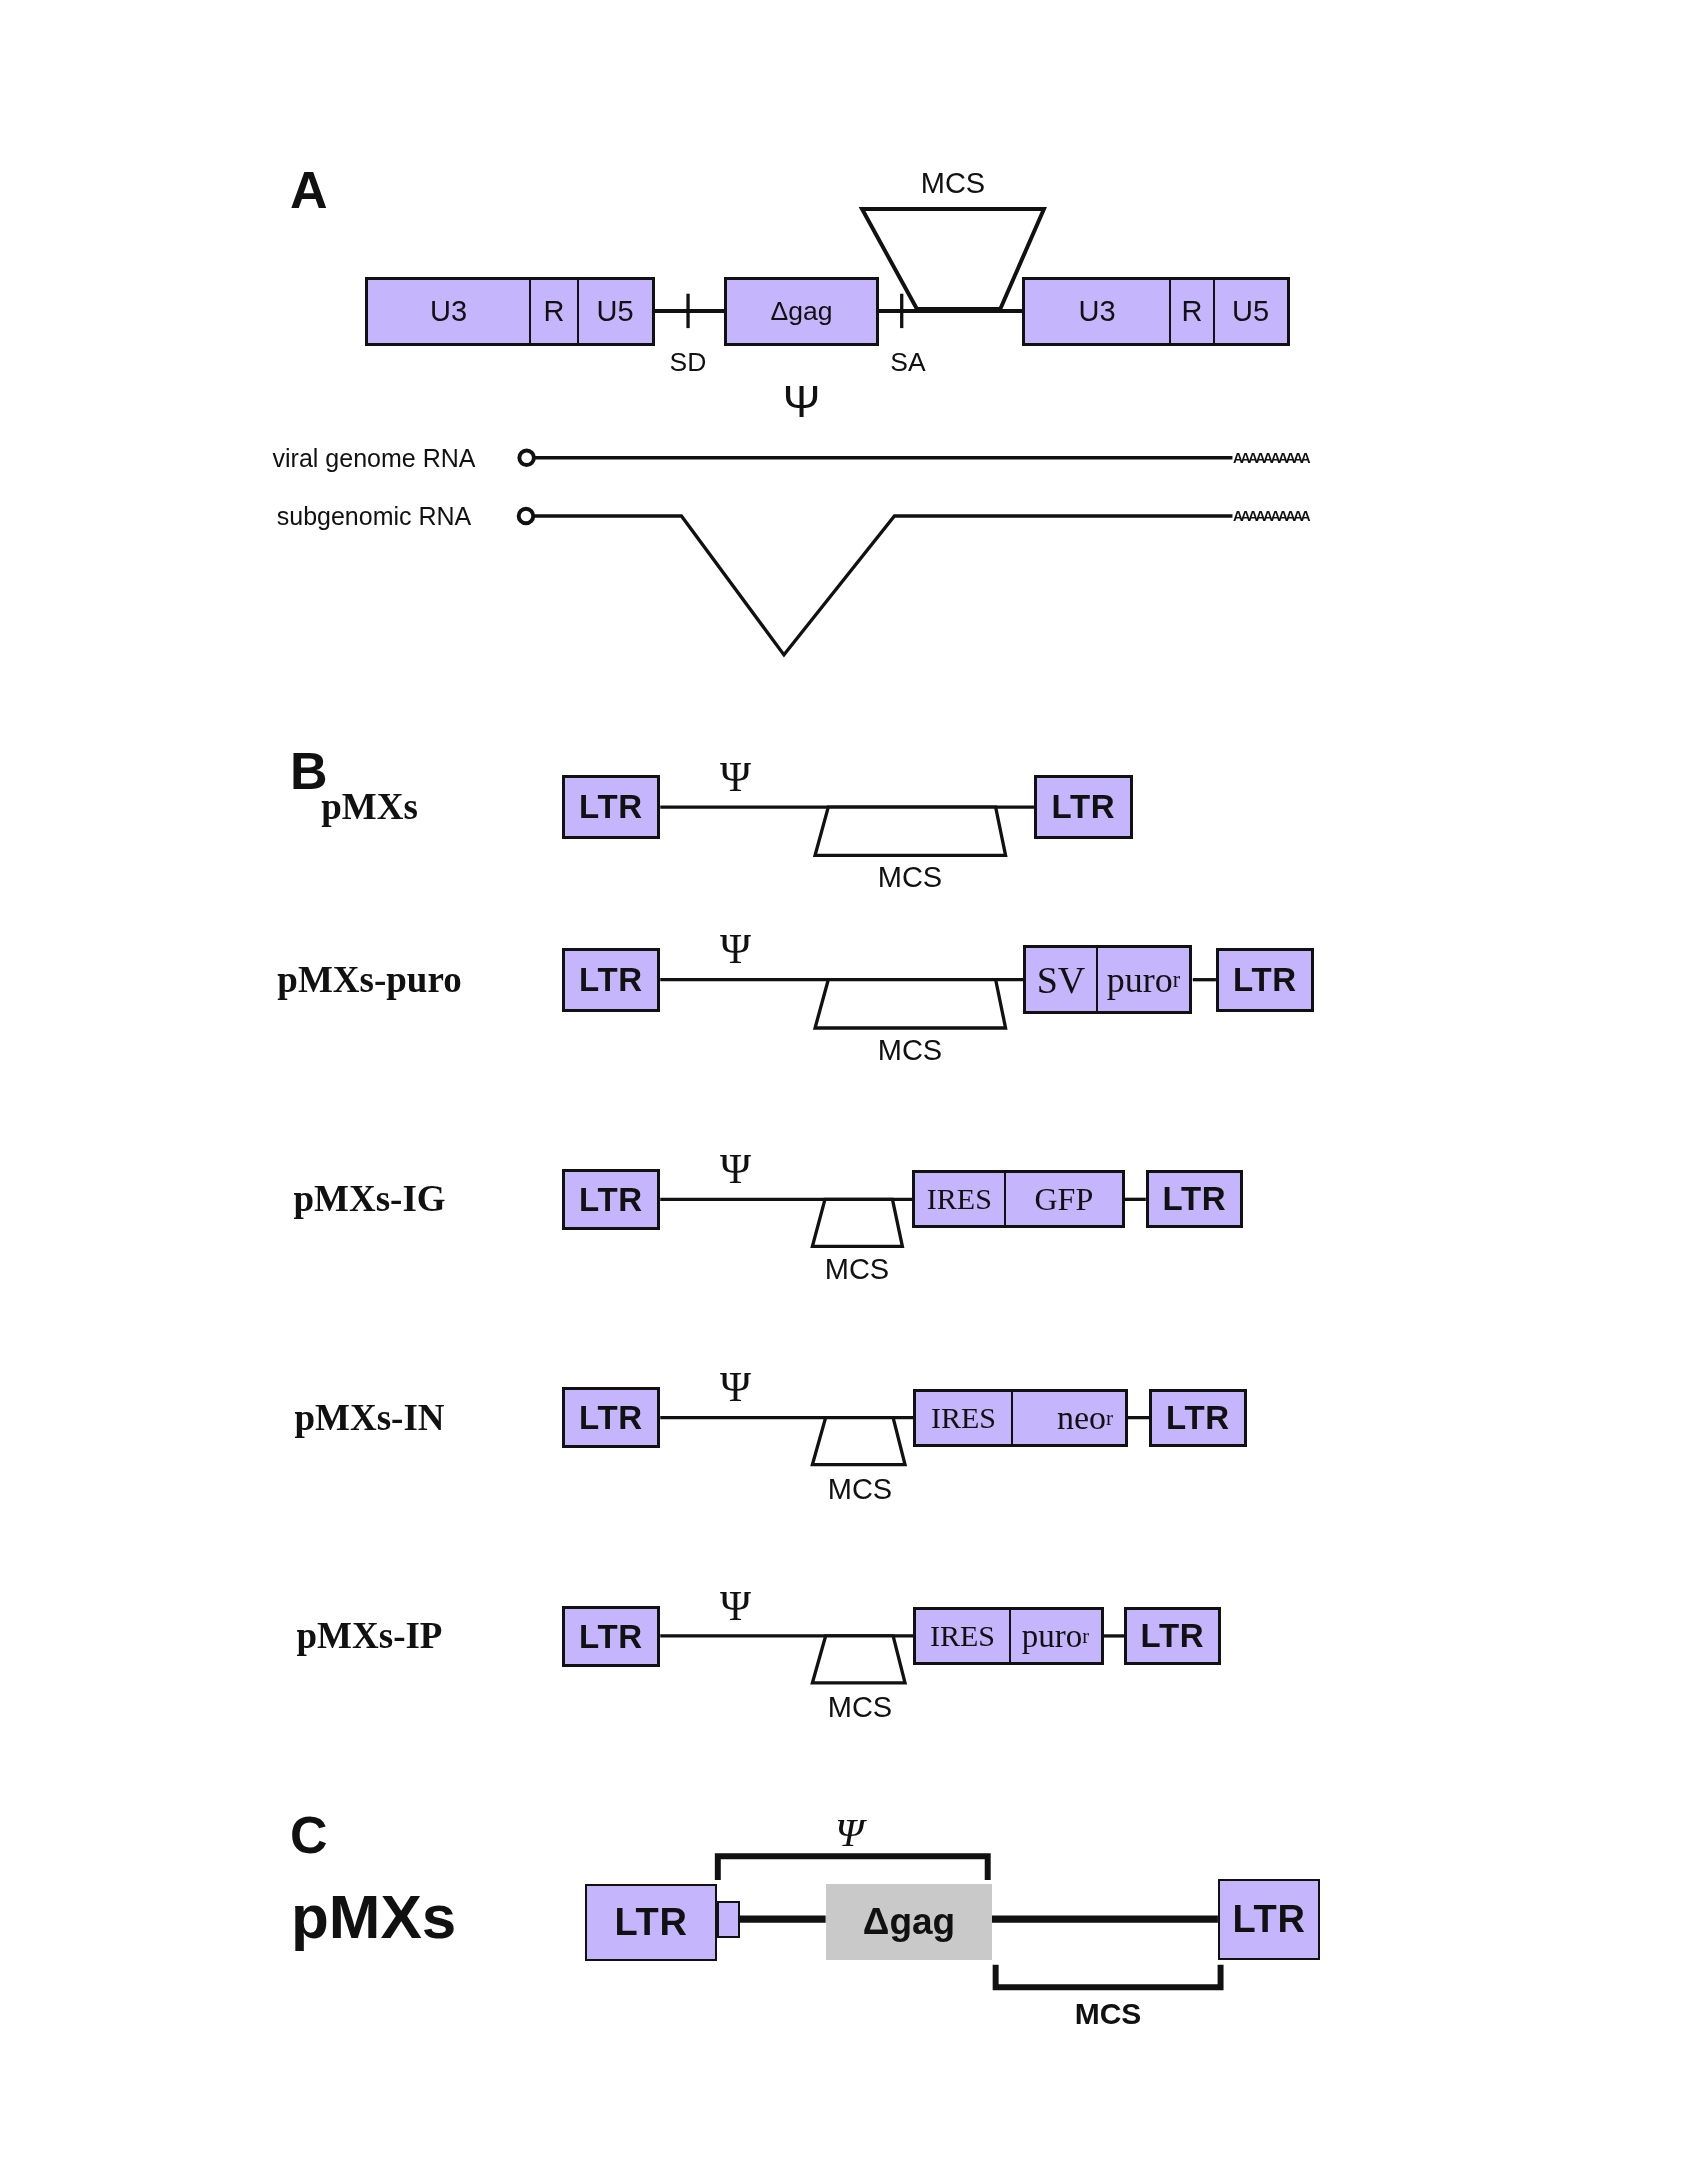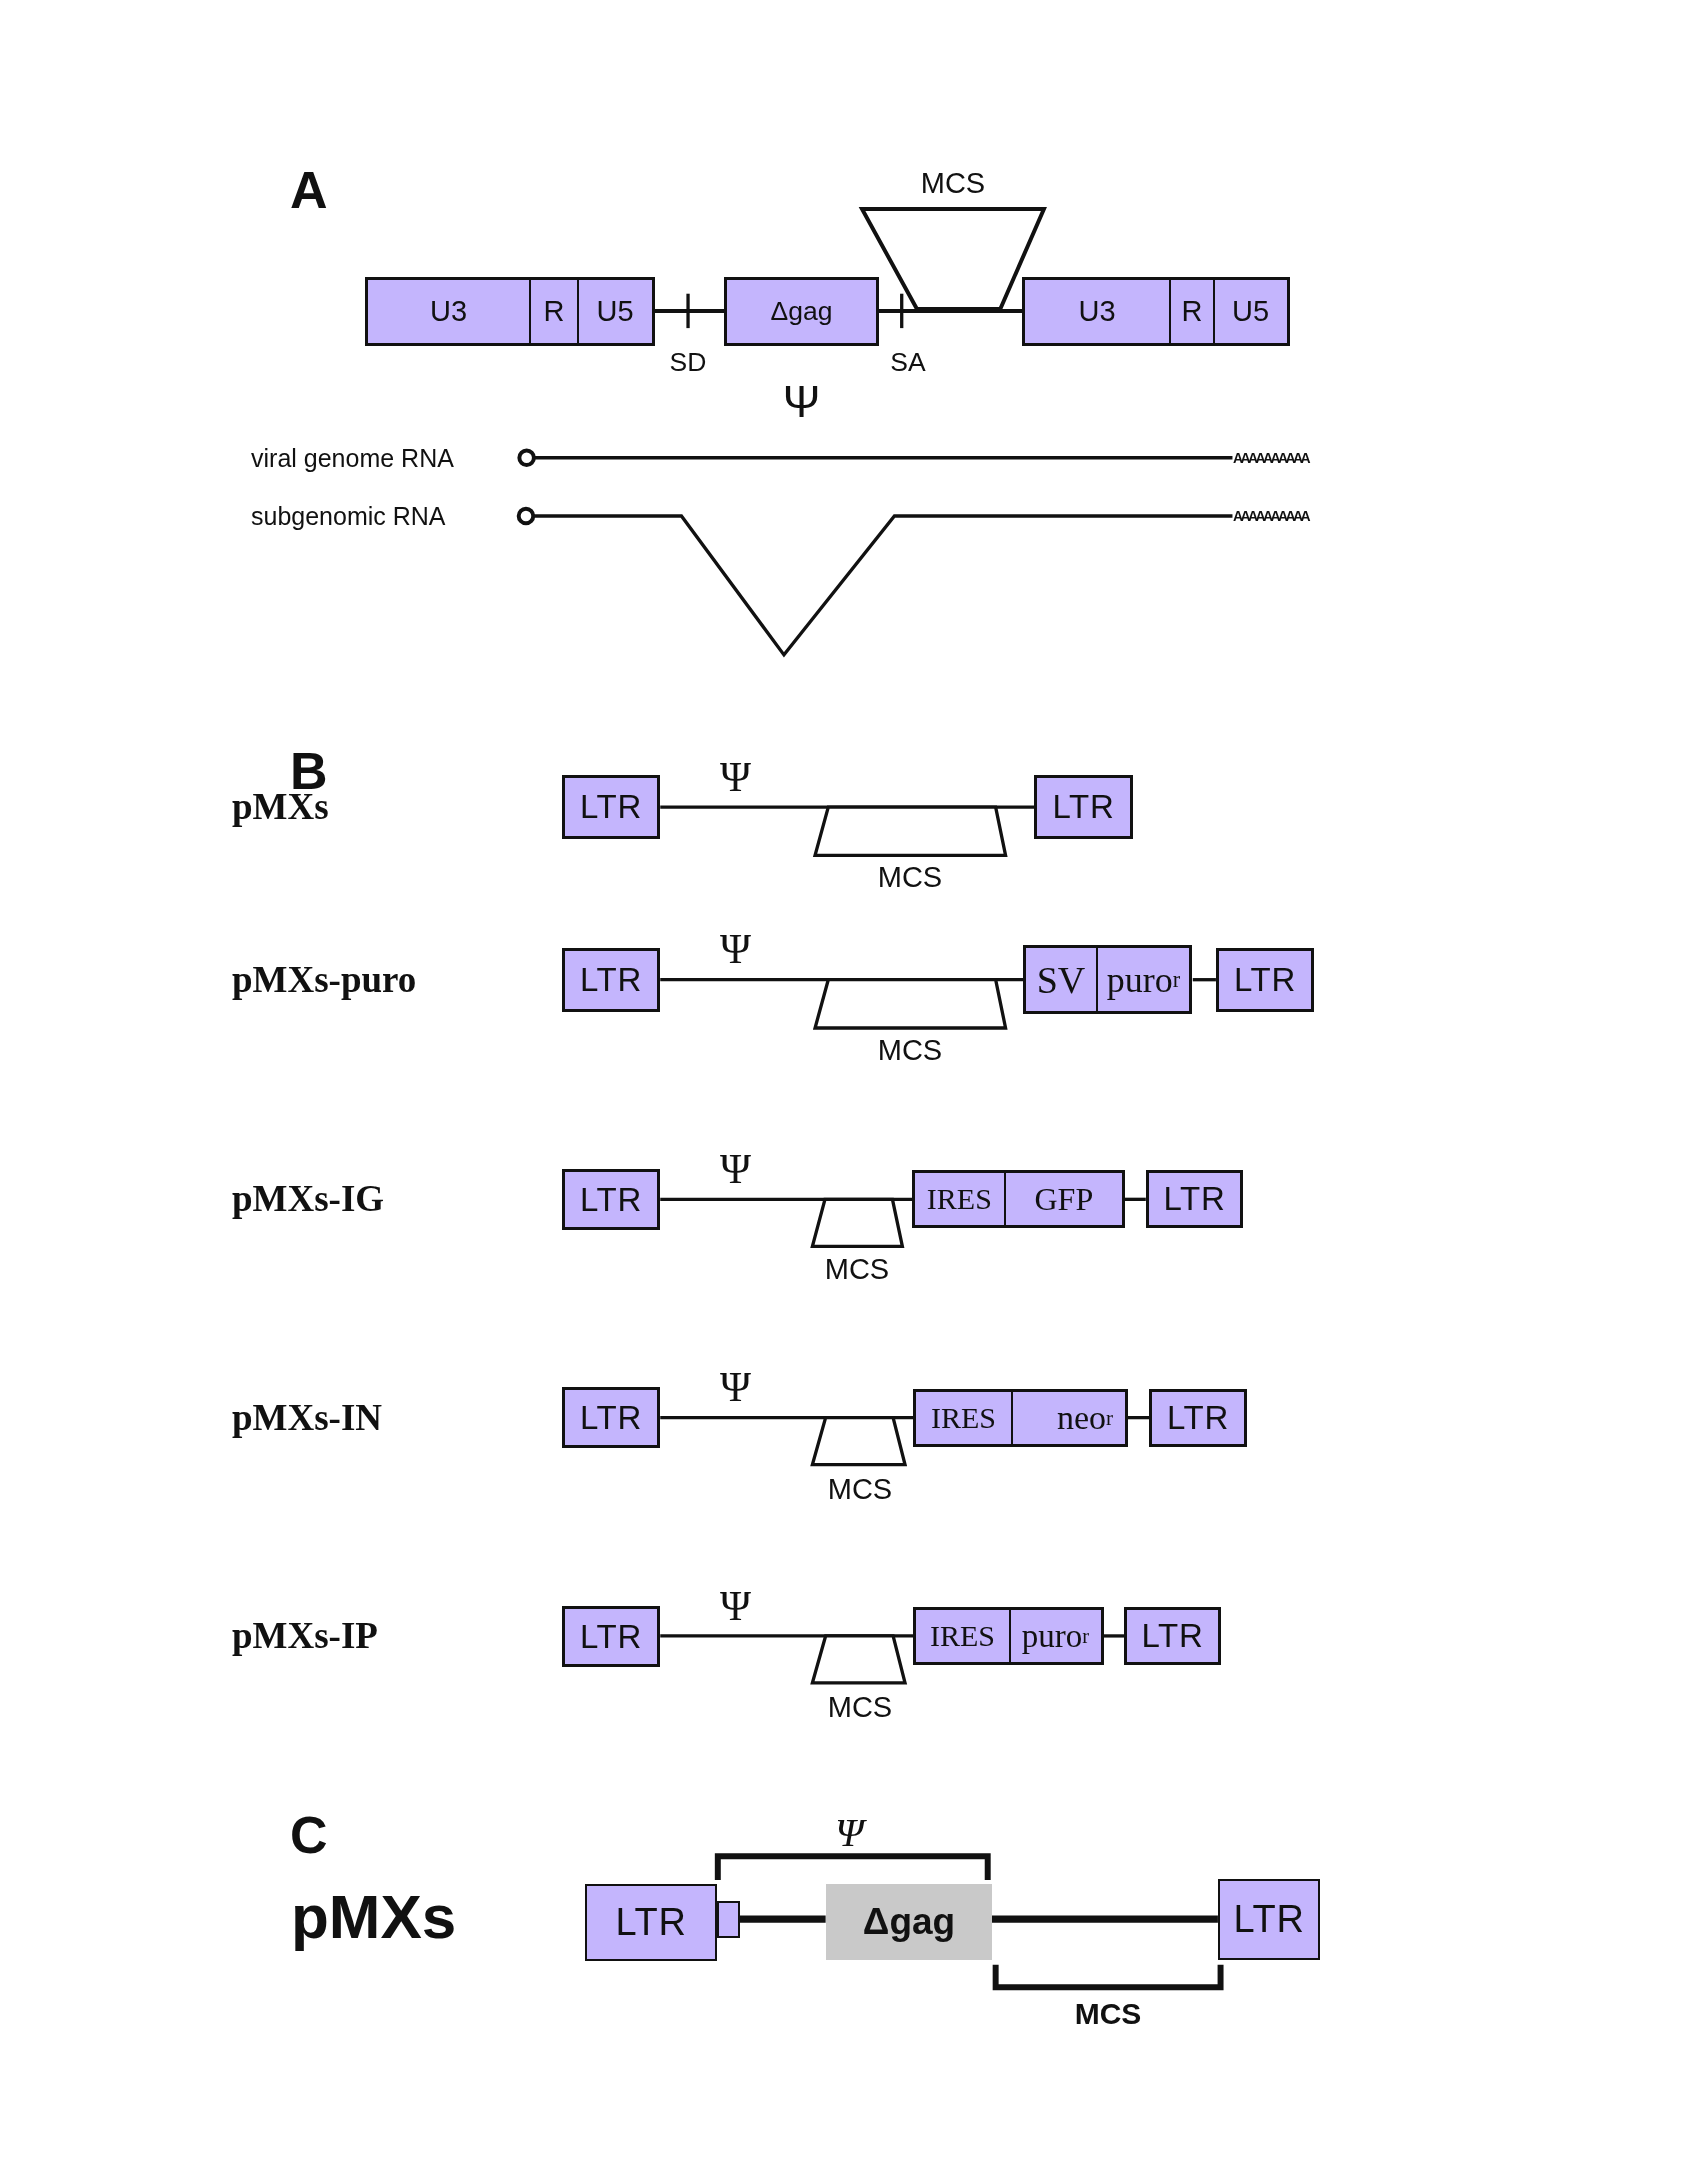--- a/index.html
+++ b/index.html
@@ -1,30 +1,30 @@
 <!DOCTYPE html>
 <html style="font-size:10.6px"><head>
 <meta charset="utf-8">
 <style>
   html,body{margin:0;padding:0;background:#ffffff;}
   #canvas{position:relative;width:1687px;height:2183px;background:#ffffff;overflow:hidden;
           font-family:"Liberation Sans",sans-serif;color:#111;}
   svg.layer{position:absolute;left:0;top:0;z-index:1;}
   .txt{position:absolute;z-index:3;white-space:nowrap;color:#111;}
   .center{text-align:center;}
-  .right{text-align:left;}
+  .right{text-align:center;}
   .sans{font-family:"Liberation Sans",sans-serif;}
   .serif{font-family:"Liberation Serif",serif;}
   .panel-label{font-size:52px;font-weight:bold;line-height:53px;}
   .box{position:absolute;z-index:2;box-sizing:border-box;background:#c4b5fd;border:3.3px solid #111;
        display:flex;align-items:center;justify-content:center;}
   .cells{padding:0;justify-content:stretch;}
   .cell{height:100%;display:flex;align-items:center;justify-content:center;box-sizing:border-box;}
   .cell + .cell{border-left:2.6px solid #111;}
-  .ltr-label{font-weight:normal;font-size:33px;letter-spacing:0.7px;}
+  .ltr-label{font-weight:bold;font-size:33px;letter-spacing:0.7px;}
   .vector-name{font-family:"Liberation Serif",serif;font-weight:bold;font-size:37px;}
   .psi-b{font-family:"Liberation Serif",serif;font-size:42px;line-height:42px;}
   .mcs-b{font-size:29px;line-height:30px;}
   .cassette-text{font-family:"Liberation Serif",serif;text-align:right;}
   sup{font-size:0.62em;vertical-align:super;line-height:0;}
   .gray-box{border:none;background:#c9c9c9;}
   .polya{font-size:14px;font-weight:700;letter-spacing:-2.6px;line-height:22.5px;}
   .rna-label{font-size:25px;line-height:28px;}
 </style>
 </head>

